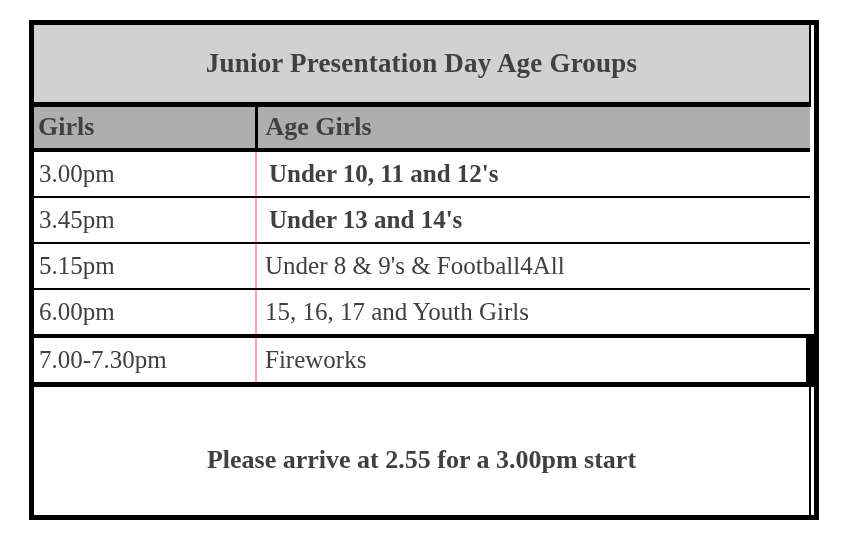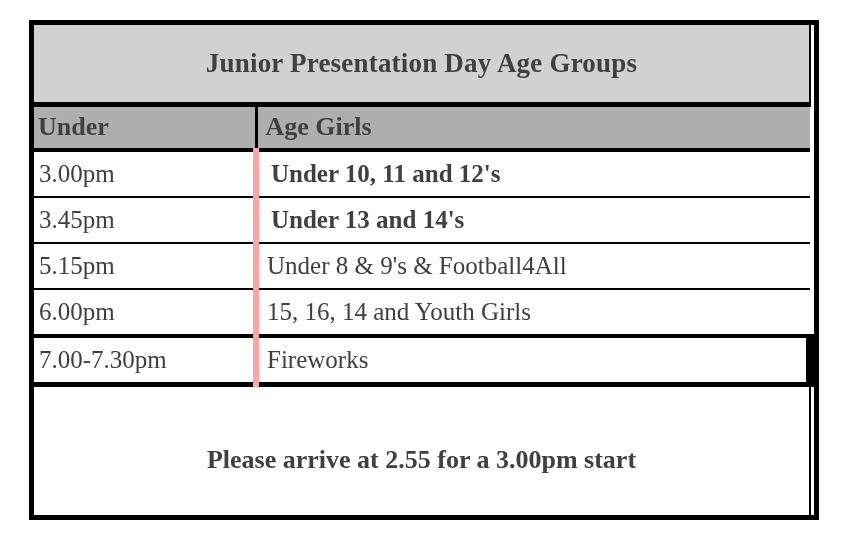--- a/index.html
+++ b/index.html
@@ -69,21 +69,21 @@
 
   
   .body-row td {
     height: 41px;
     font-size: 25px;
     background: #ffffff;
     border-bottom: 2px solid #000000;
   }
   .body-row td.col-time {
     padding-left: 5px;
-    border-right: 6px solid #fca5a5;
+    border-right: 2px solid #fca5a5;
     white-space: nowrap;
   }
   .body-row td.col-groups {
     padding-left: 8px;
   }
   .body-row td.col-groups.indented {
     padding-left: 12px;
     font-weight: bold;
   }
 
@@ -120,21 +120,21 @@
         <col style="width: 222px;">
         <col>
       </colgroup>
     <tbody>
 
       <tr class="title-row">
         <td colspan="2">Junior Presentation Day Age Groups</td>
       </tr>
 
       <tr class="header-row">
-        <td class="col-time">Under</td>
+        <td class="col-time">Girls</td>
         <td class="col-groups">Age Girls</td>
       </tr>
 
       <tr class="body-row">
         <td class="col-time">3.00pm</td>
         <td class="col-groups indented">Under 10, 11 and 12's</td>
       </tr>
 
       <tr class="body-row">
         <td class="col-time">3.45pm</td>
@@ -142,21 +142,21 @@
       </tr>
 
 
       <tr class="body-row">
         <td class="col-time">5.15pm</td>
         <td class="col-groups">Under 8 &amp; 9's &amp; Football4All</td>
       </tr>
 
       <tr class="body-row">
         <td class="col-time">6.00pm</td>
-        <td class="col-groups">15, 16, 14 and Youth Girls</td>
+        <td class="col-groups">15, 16, 17 and Youth Girls</td>
       </tr>
 
       <tr class="body-row emphasised">
         <td class="col-time">7.00-7.30pm</td>
         <td class="col-groups">Fireworks</td>
       </tr>
 
       <tr class="footer-row">
         <td colspan="2">
           <span class="footer-note">Please arrive at 2.55 for a 3.00pm start</span>

